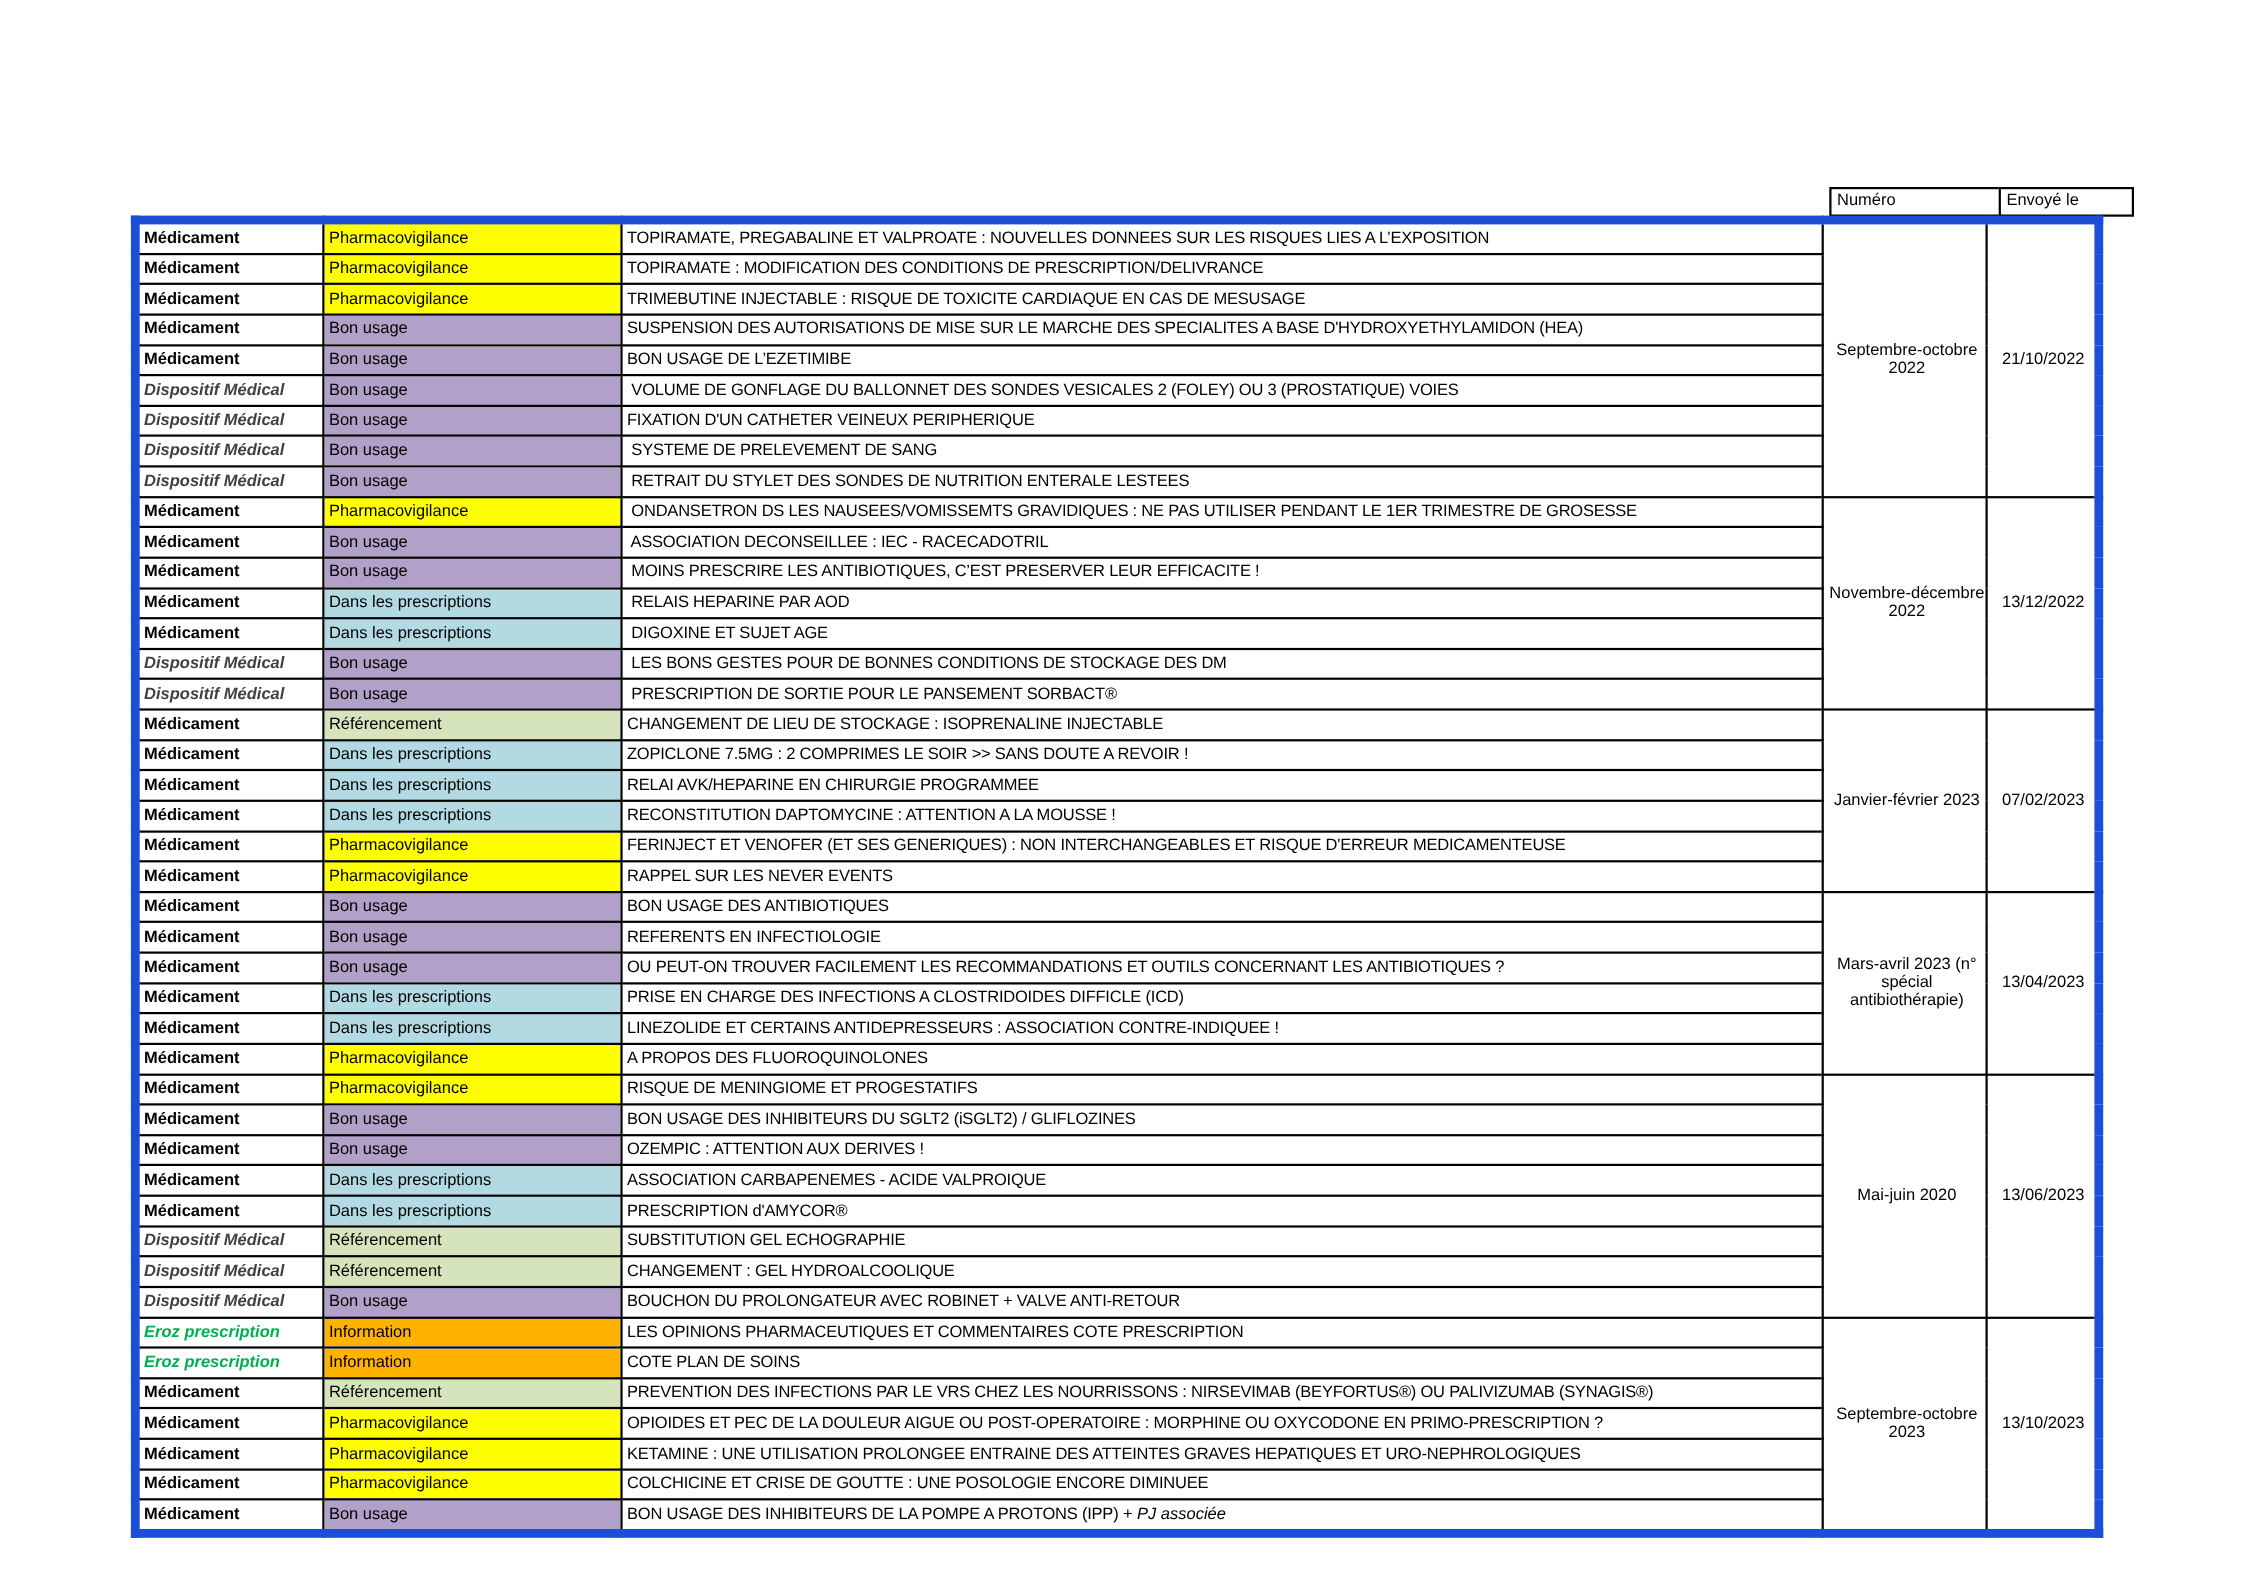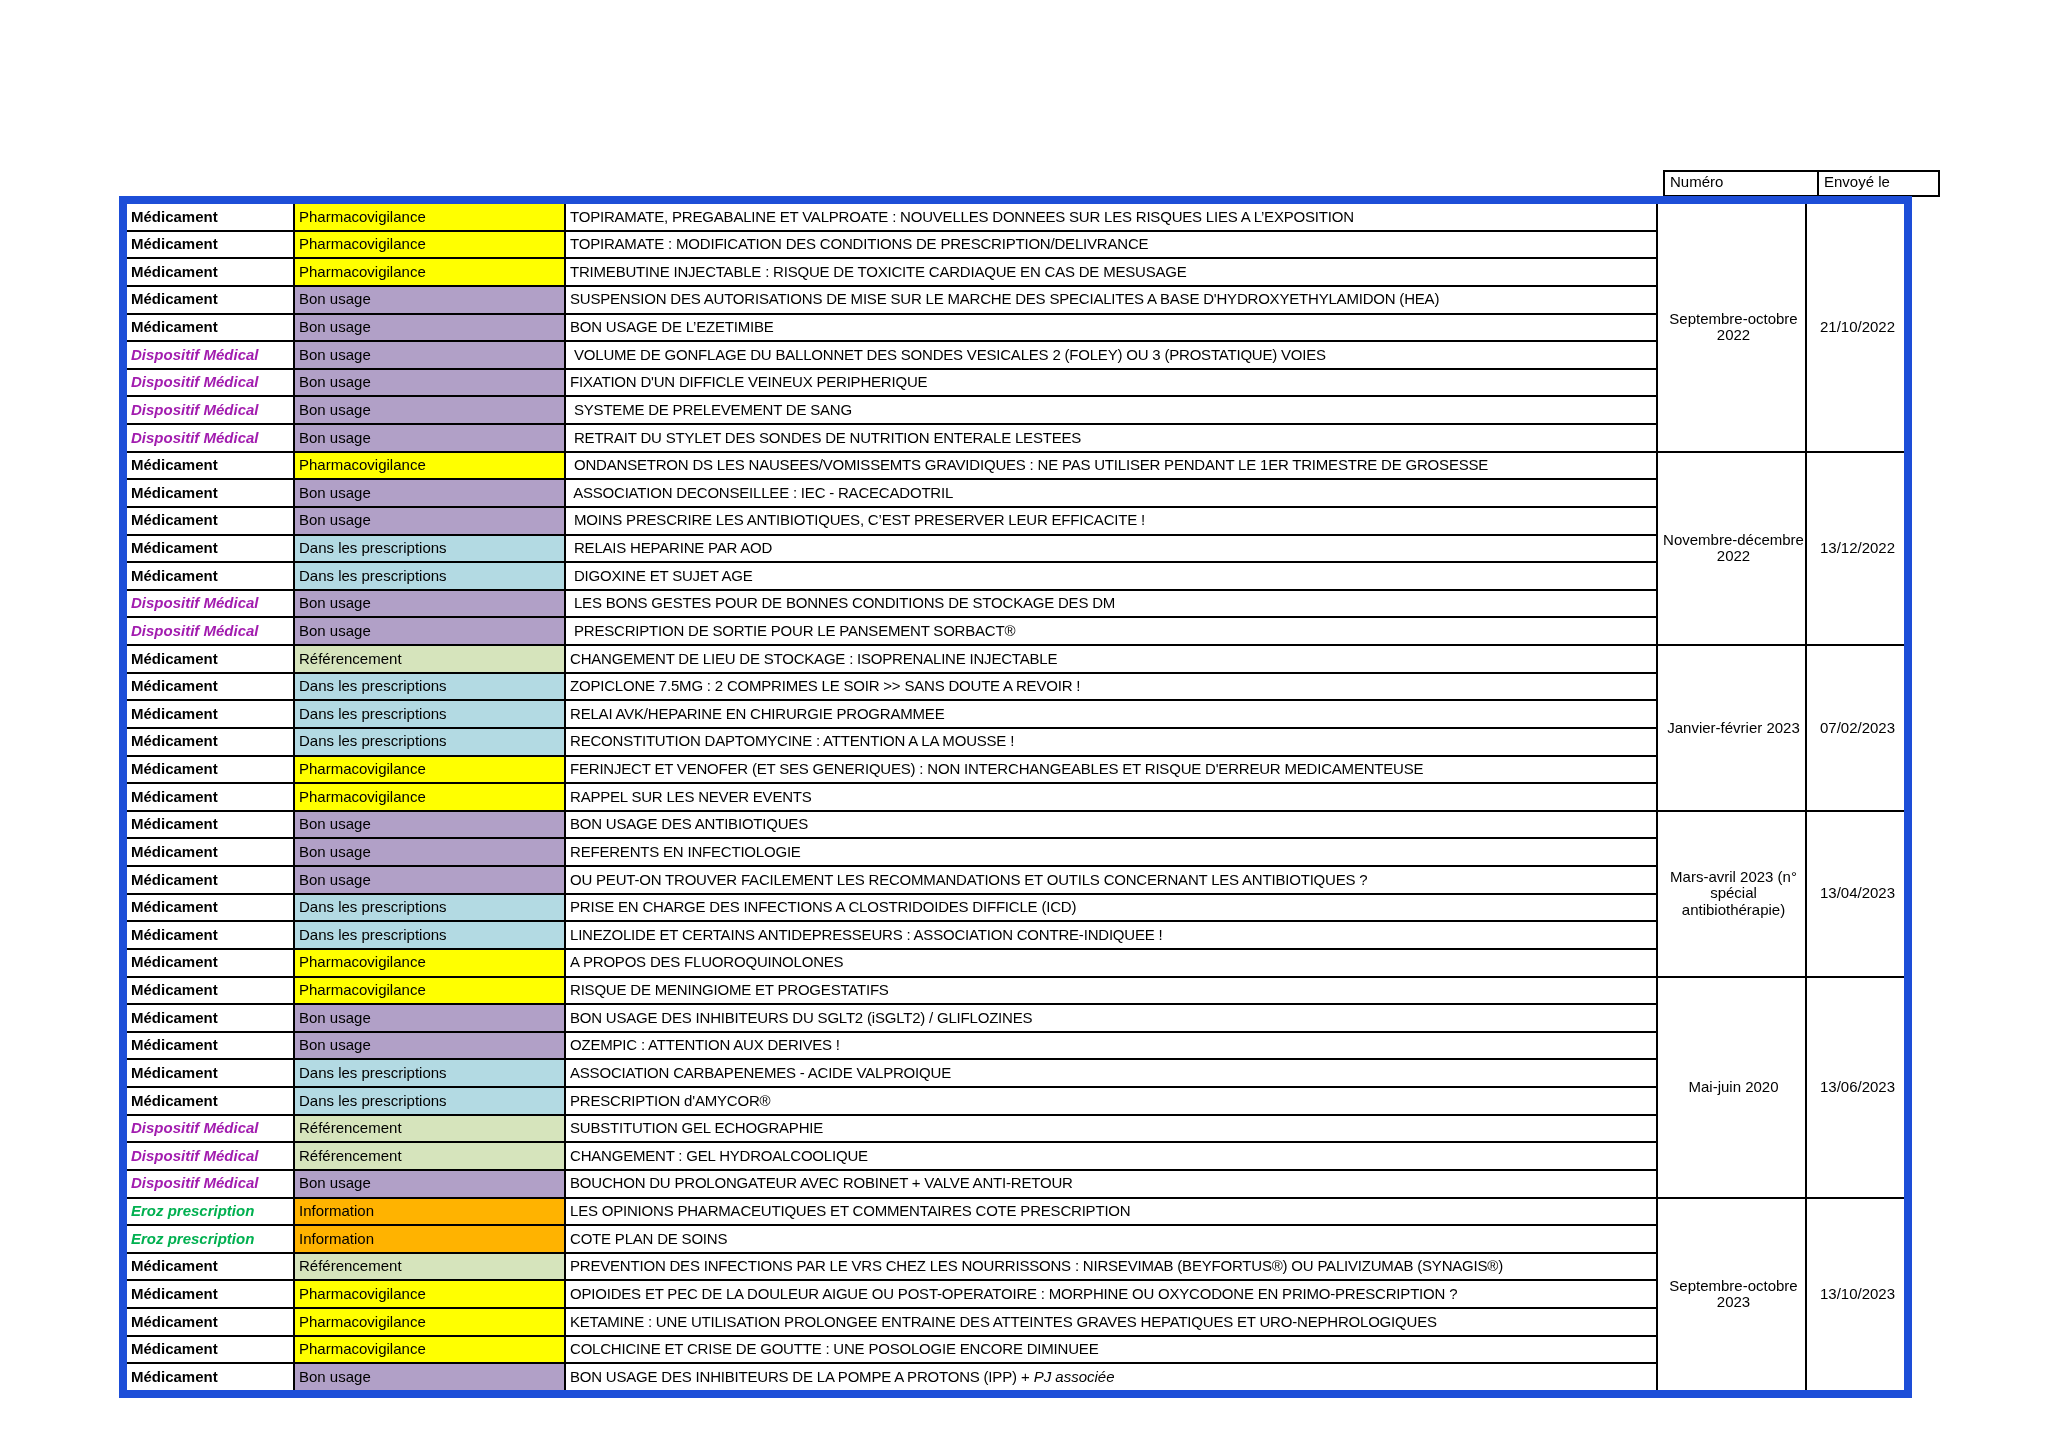--- a/index.html
+++ b/index.html
@@ -49,21 +49,21 @@
     vertical-align: middle;
     font-size: 15px;
     line-height: 1.1;
     overflow: hidden;
   }
   tr.block-end td { border-bottom-width: 3.5px; }
   td.block-cell { border-bottom-width: 3.5px; }
 
   td.type-cell { white-space: pre; }
   .type-medicament { font-weight: bold; color: #000000; }
-  .type-dm { font-weight: bold; font-style: italic; color: #a21caf; }
+  .type-dm { font-weight: bold; font-style: italic; color: #404040; }
   .type-eroz { font-weight: bold; font-style: italic; color: #00B050; }
 
   td.category-cell { white-space: pre; }
   td.subject-cell { white-space: pre; letter-spacing: -0.2px; }
   td.subject-cell i { letter-spacing: 0; }
 
   td.numero-cell, td.envoye-cell {
     text-align: center;
     white-space: normal;
     padding: 0 3px;
@@ -117,21 +117,21 @@
           <td class="subject-cell">BON USAGE DE L’EZETIMIBE</td>
         </tr>
         <tr>
           <td class="type-cell type-dm">Dispositif Médical</td>
           <td class="category-cell" style="background: rgb(177, 160, 199);">Bon usage</td>
           <td class="subject-cell"> VOLUME DE GONFLAGE DU BALLONNET DES SONDES VESICALES 2 (FOLEY) OU 3 (PROSTATIQUE) VOIES</td>
         </tr>
         <tr>
           <td class="type-cell type-dm">Dispositif Médical</td>
           <td class="category-cell" style="background: rgb(177, 160, 199);">Bon usage</td>
-          <td class="subject-cell">FIXATION D'UN DIFFICLE VEINEUX PERIPHERIQUE</td>
+          <td class="subject-cell">FIXATION D'UN CATHETER VEINEUX PERIPHERIQUE</td>
         </tr>
         <tr>
           <td class="type-cell type-dm">Dispositif Médical</td>
           <td class="category-cell" style="background: rgb(177, 160, 199);">Bon usage</td>
           <td class="subject-cell"> SYSTEME DE PRELEVEMENT DE SANG</td>
         </tr>
         <tr class="block-end">
           <td class="type-cell type-dm">Dispositif Médical</td>
           <td class="category-cell" style="background: rgb(177, 160, 199);">Bon usage</td>
           <td class="subject-cell"> RETRAIT DU STYLET DES SONDES DE NUTRITION ENTERALE LESTEES</td>

